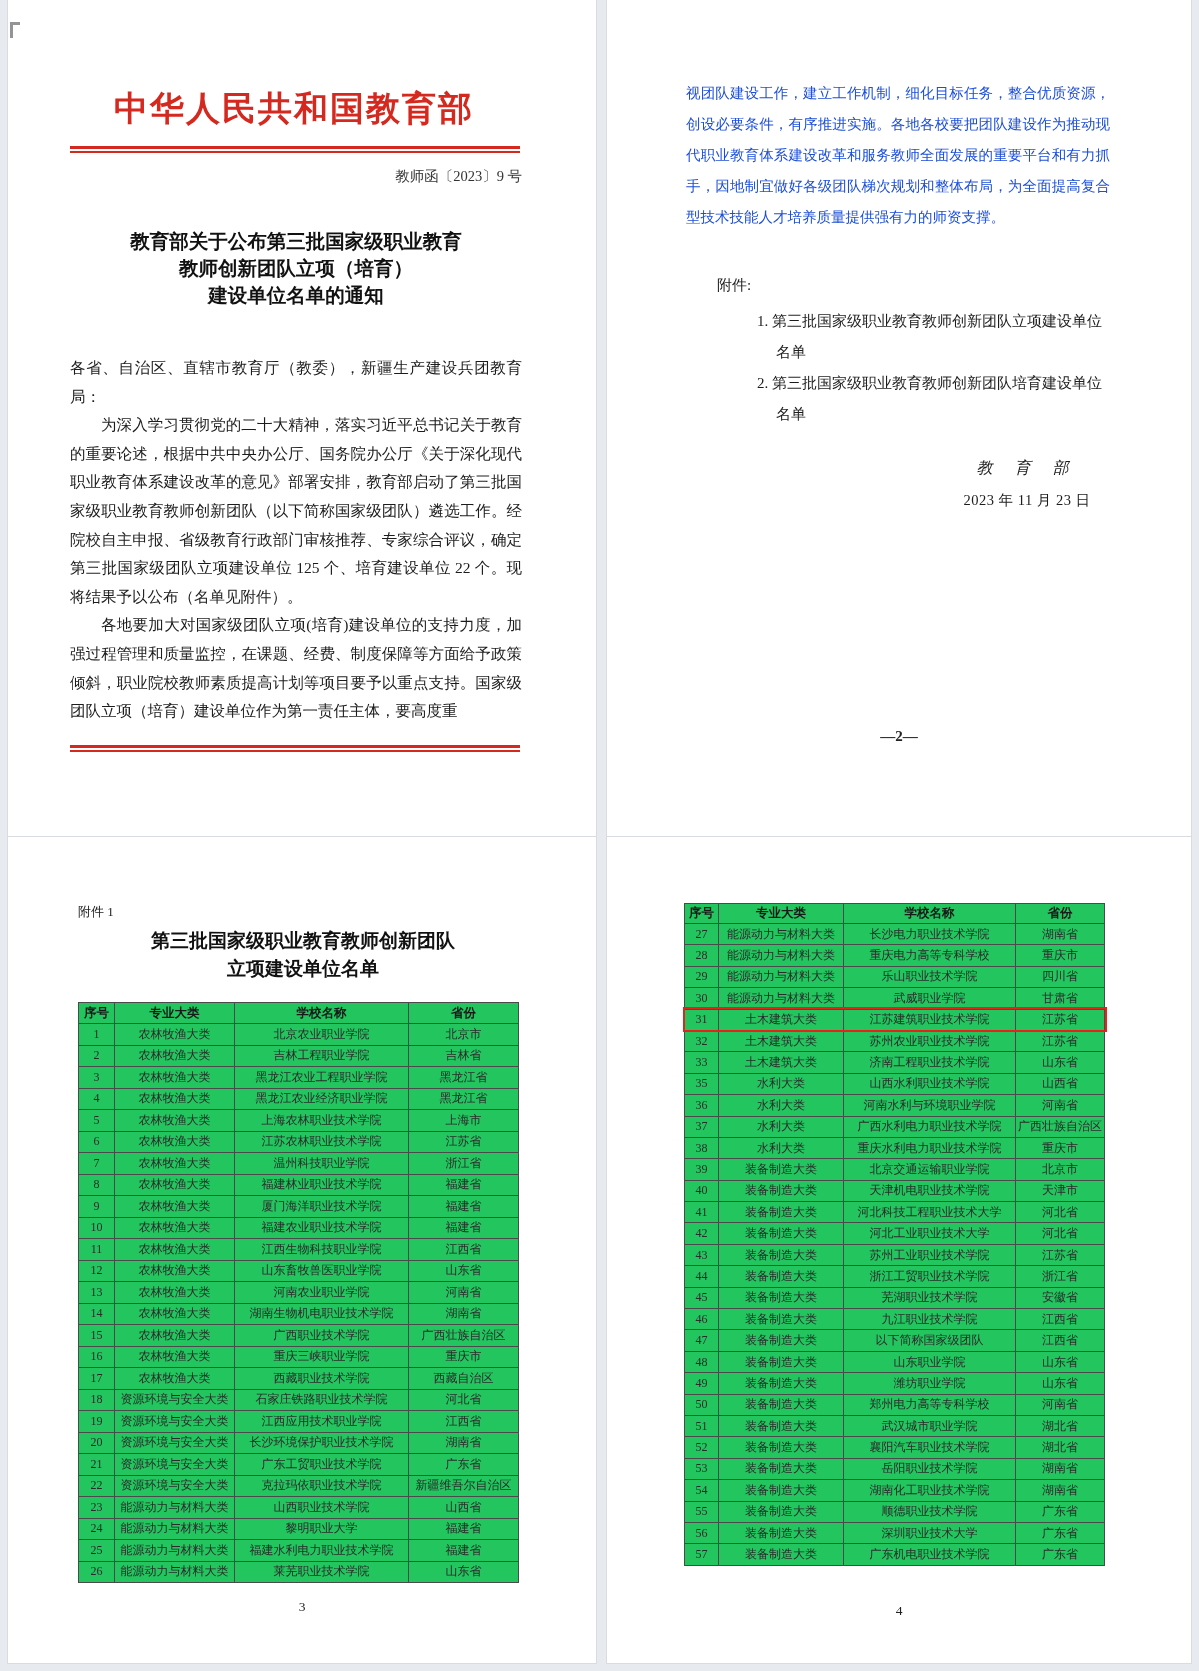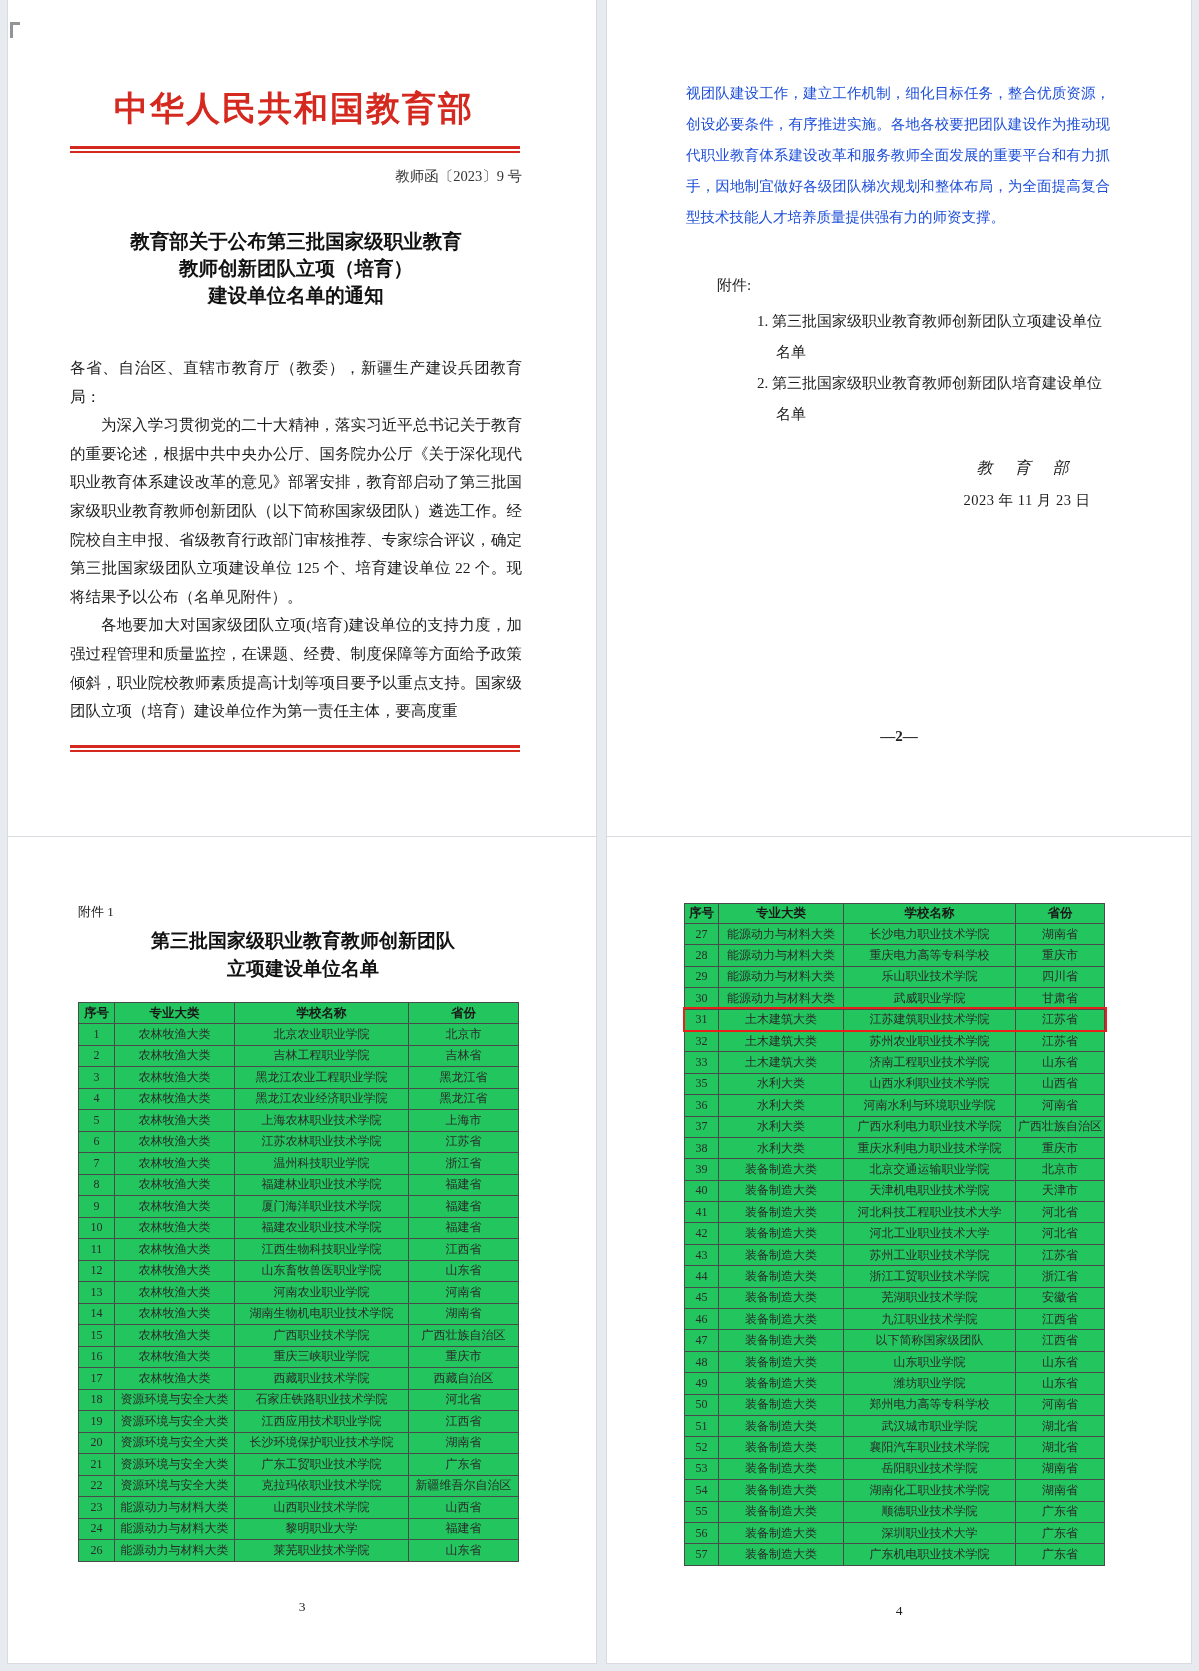--- a/index.html
+++ b/index.html
@@ -265,20 +265,26 @@
           <td>山西职业技术学院</td>
           <td>山西省</td>
         </tr>
         <tr>
           <td>24</td>
           <td>能源动力与材料大类</td>
           <td>黎明职业大学</td>
           <td>福建省</td>
         </tr>
         <tr>
+          <td>25</td>
+          <td>能源动力与材料大类</td>
+          <td>福建水利电力职业技术学院</td>
+          <td>福建省</td>
+        </tr>
+        <tr>
           <td>26</td>
           <td>能源动力与材料大类</td>
           <td>莱芜职业技术学院</td>
           <td>山东省</td>
         </tr>
       </tbody>
   </table>
   <div class="pagenum" id="pn3">3</div>
 </div>
 

